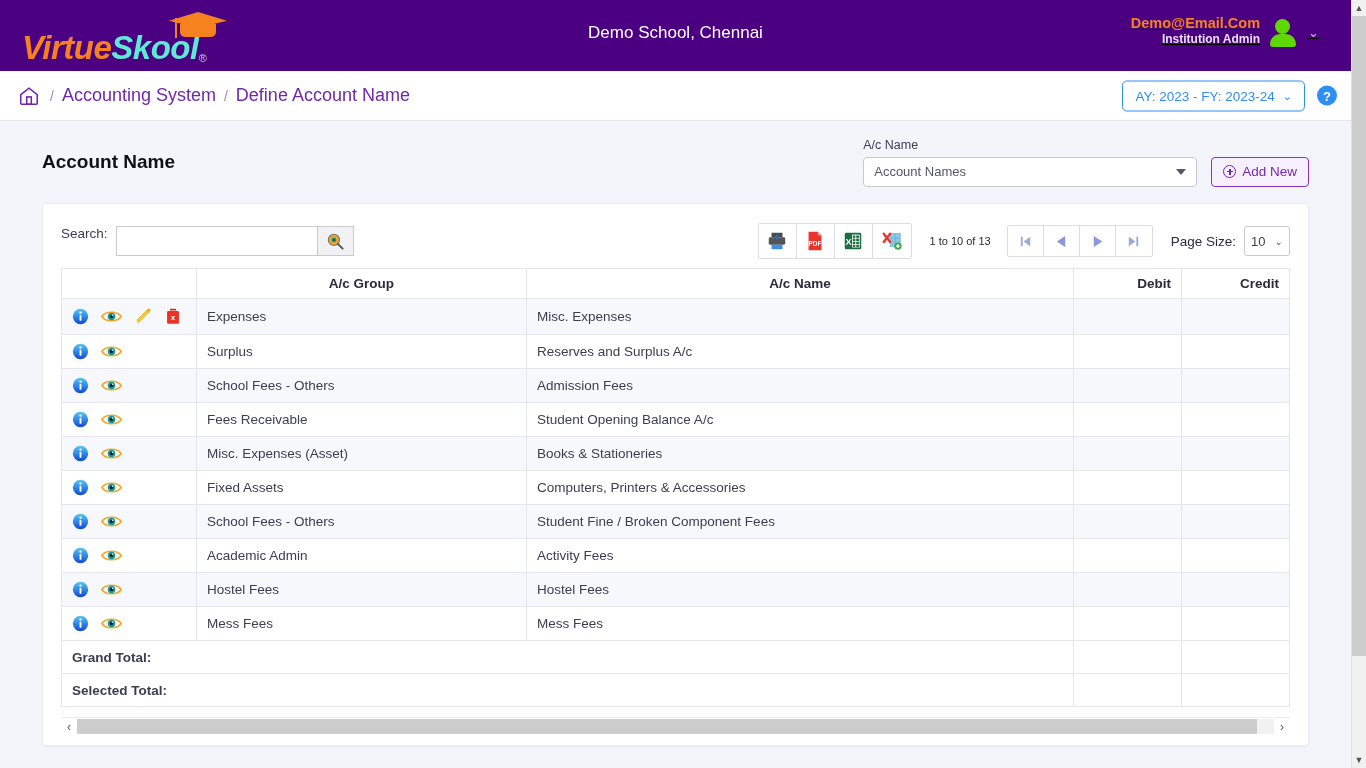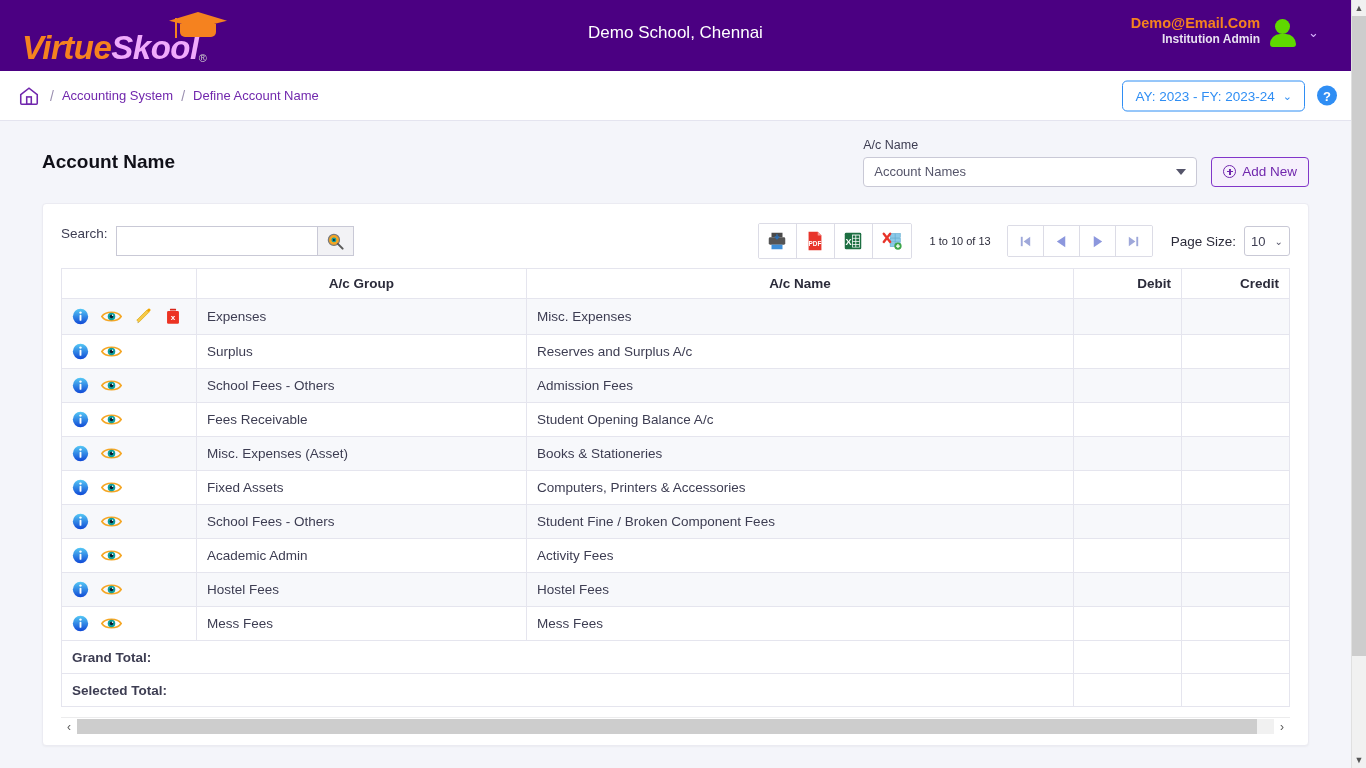--- a/index.html
+++ b/index.html
@@ -38,21 +38,21 @@
   .brand-text {
     font-size: 33px;
     font-weight: bold;
     font-style: italic;
     letter-spacing: -0.5px;
     line-height: 1;
     white-space: nowrap;
     position: relative;
   }
   .brand-v { color: #f5821f; }
-  .brand-s { color: #f0abfc; }
+  .brand-s { color: #5eead4; }
   .brand-reg {
     color: #cfcfcf;
     font-size: 11px;
     font-style: normal;
     font-weight: normal;
     vertical-align: bottom;
   }
   .cap {
     position: absolute;
     left: 147px; top: -19px;
@@ -86,20 +86,21 @@
     font-size: 17px;
     top: 23px;
   }
 
   .user-block {
     position: absolute;
     right: 32px; top: 14px;
     display: flex;
     align-items: center;
     gap: 10px;
+    text-decoration: underline;
   }
   .user-texts { text-align: right; line-height: 1.25; }
   .user-email { color: #f5821f; font-size: 14.5px; font-weight: bold; }
   .user-role  { color: #e8e0f0; font-size: 12px; font-weight: bold; }
   .avatar-ico { width: 26px; height: 28px; position: relative; }
   .avatar-head {
     position: absolute; left: 5px; top: 2px;
     width: 15px; height: 15px; border-radius: 50%;
     background: #5fd800;
   }
@@ -120,21 +121,21 @@
     border-bottom: 1px solid #e4e4ef;
     display: flex;
     align-items: center;
     padding: 0 16px 0 18px;
     position: relative;
   }
   .home-ico { width: 22px; height: 22px; display: block; }
   .crumbs { display: flex; align-items: center; gap: 8px; margin-left: 10px; }
   .crumb {
     color: #7127ad;
-    font-size: 13px;
+    font-size: 18px;
     text-decoration: none;
   }
   .crumb.current { color: #7127ad; }
   .crumb-sep { color: #9a8fb0; font-size: 14px; }
 
   .crumb-right {
     position: absolute;
     right: 14px; top: 50%;
     transform: translateY(-50%);
     display: flex;

